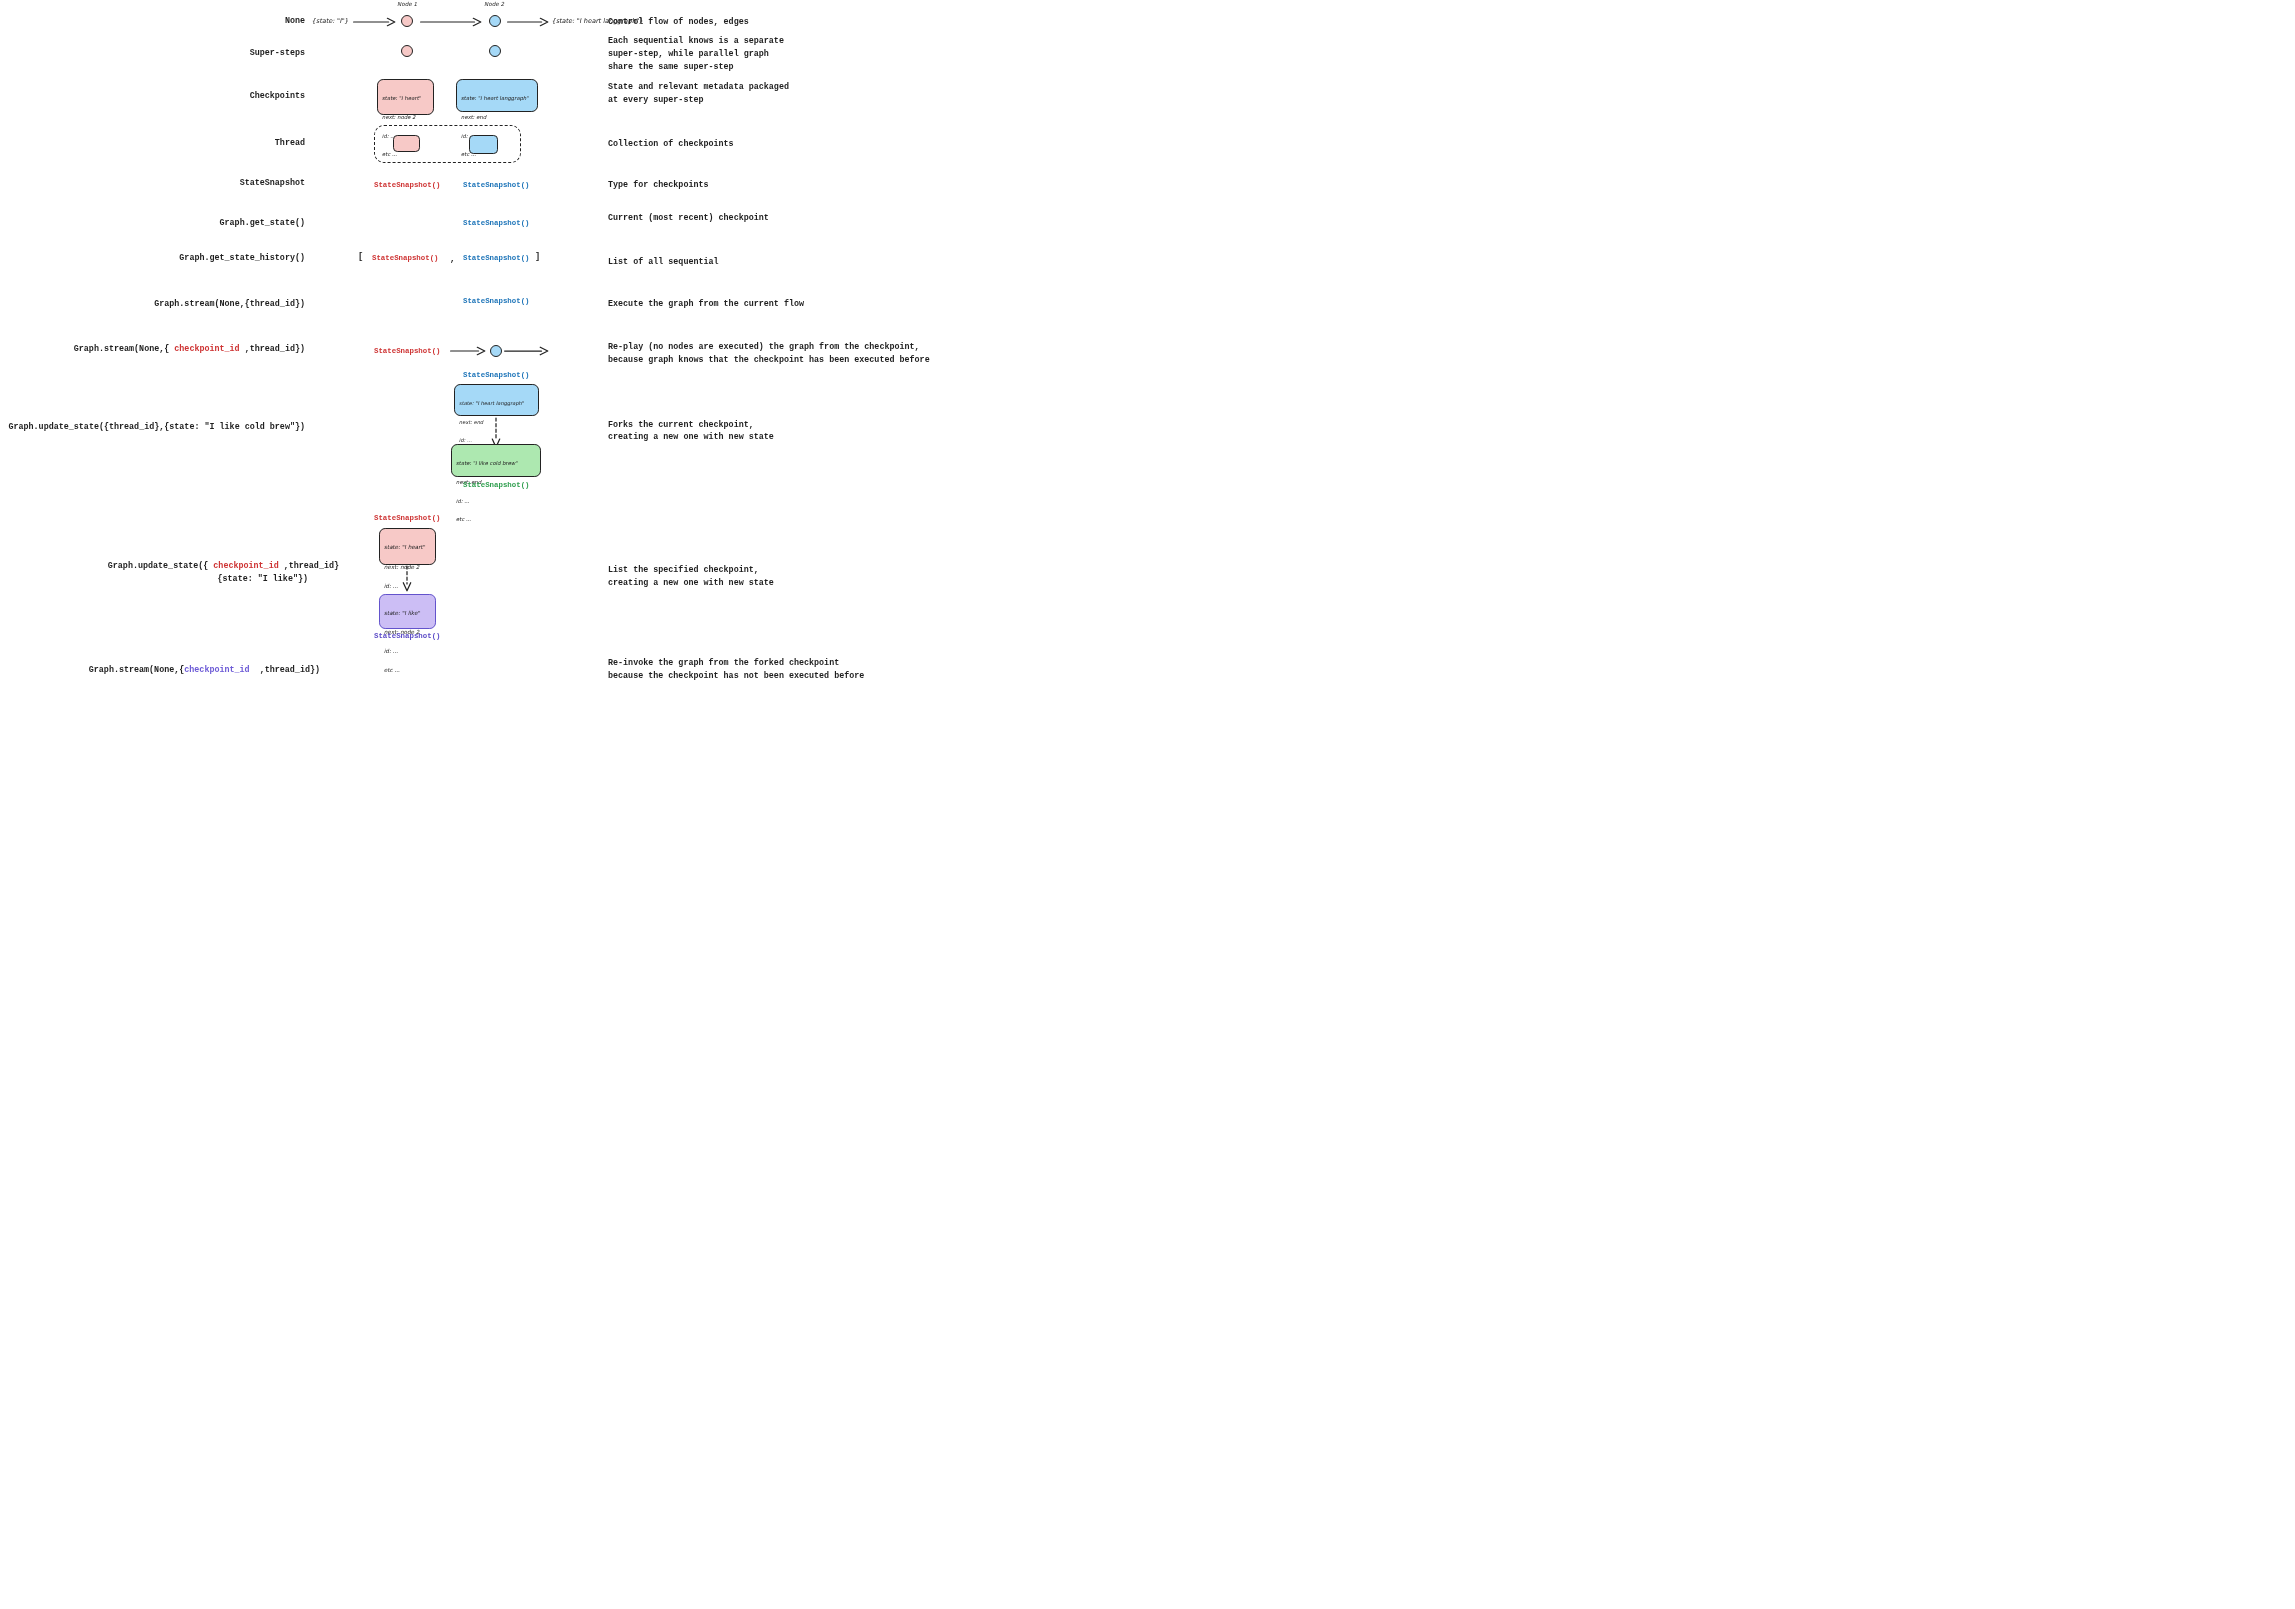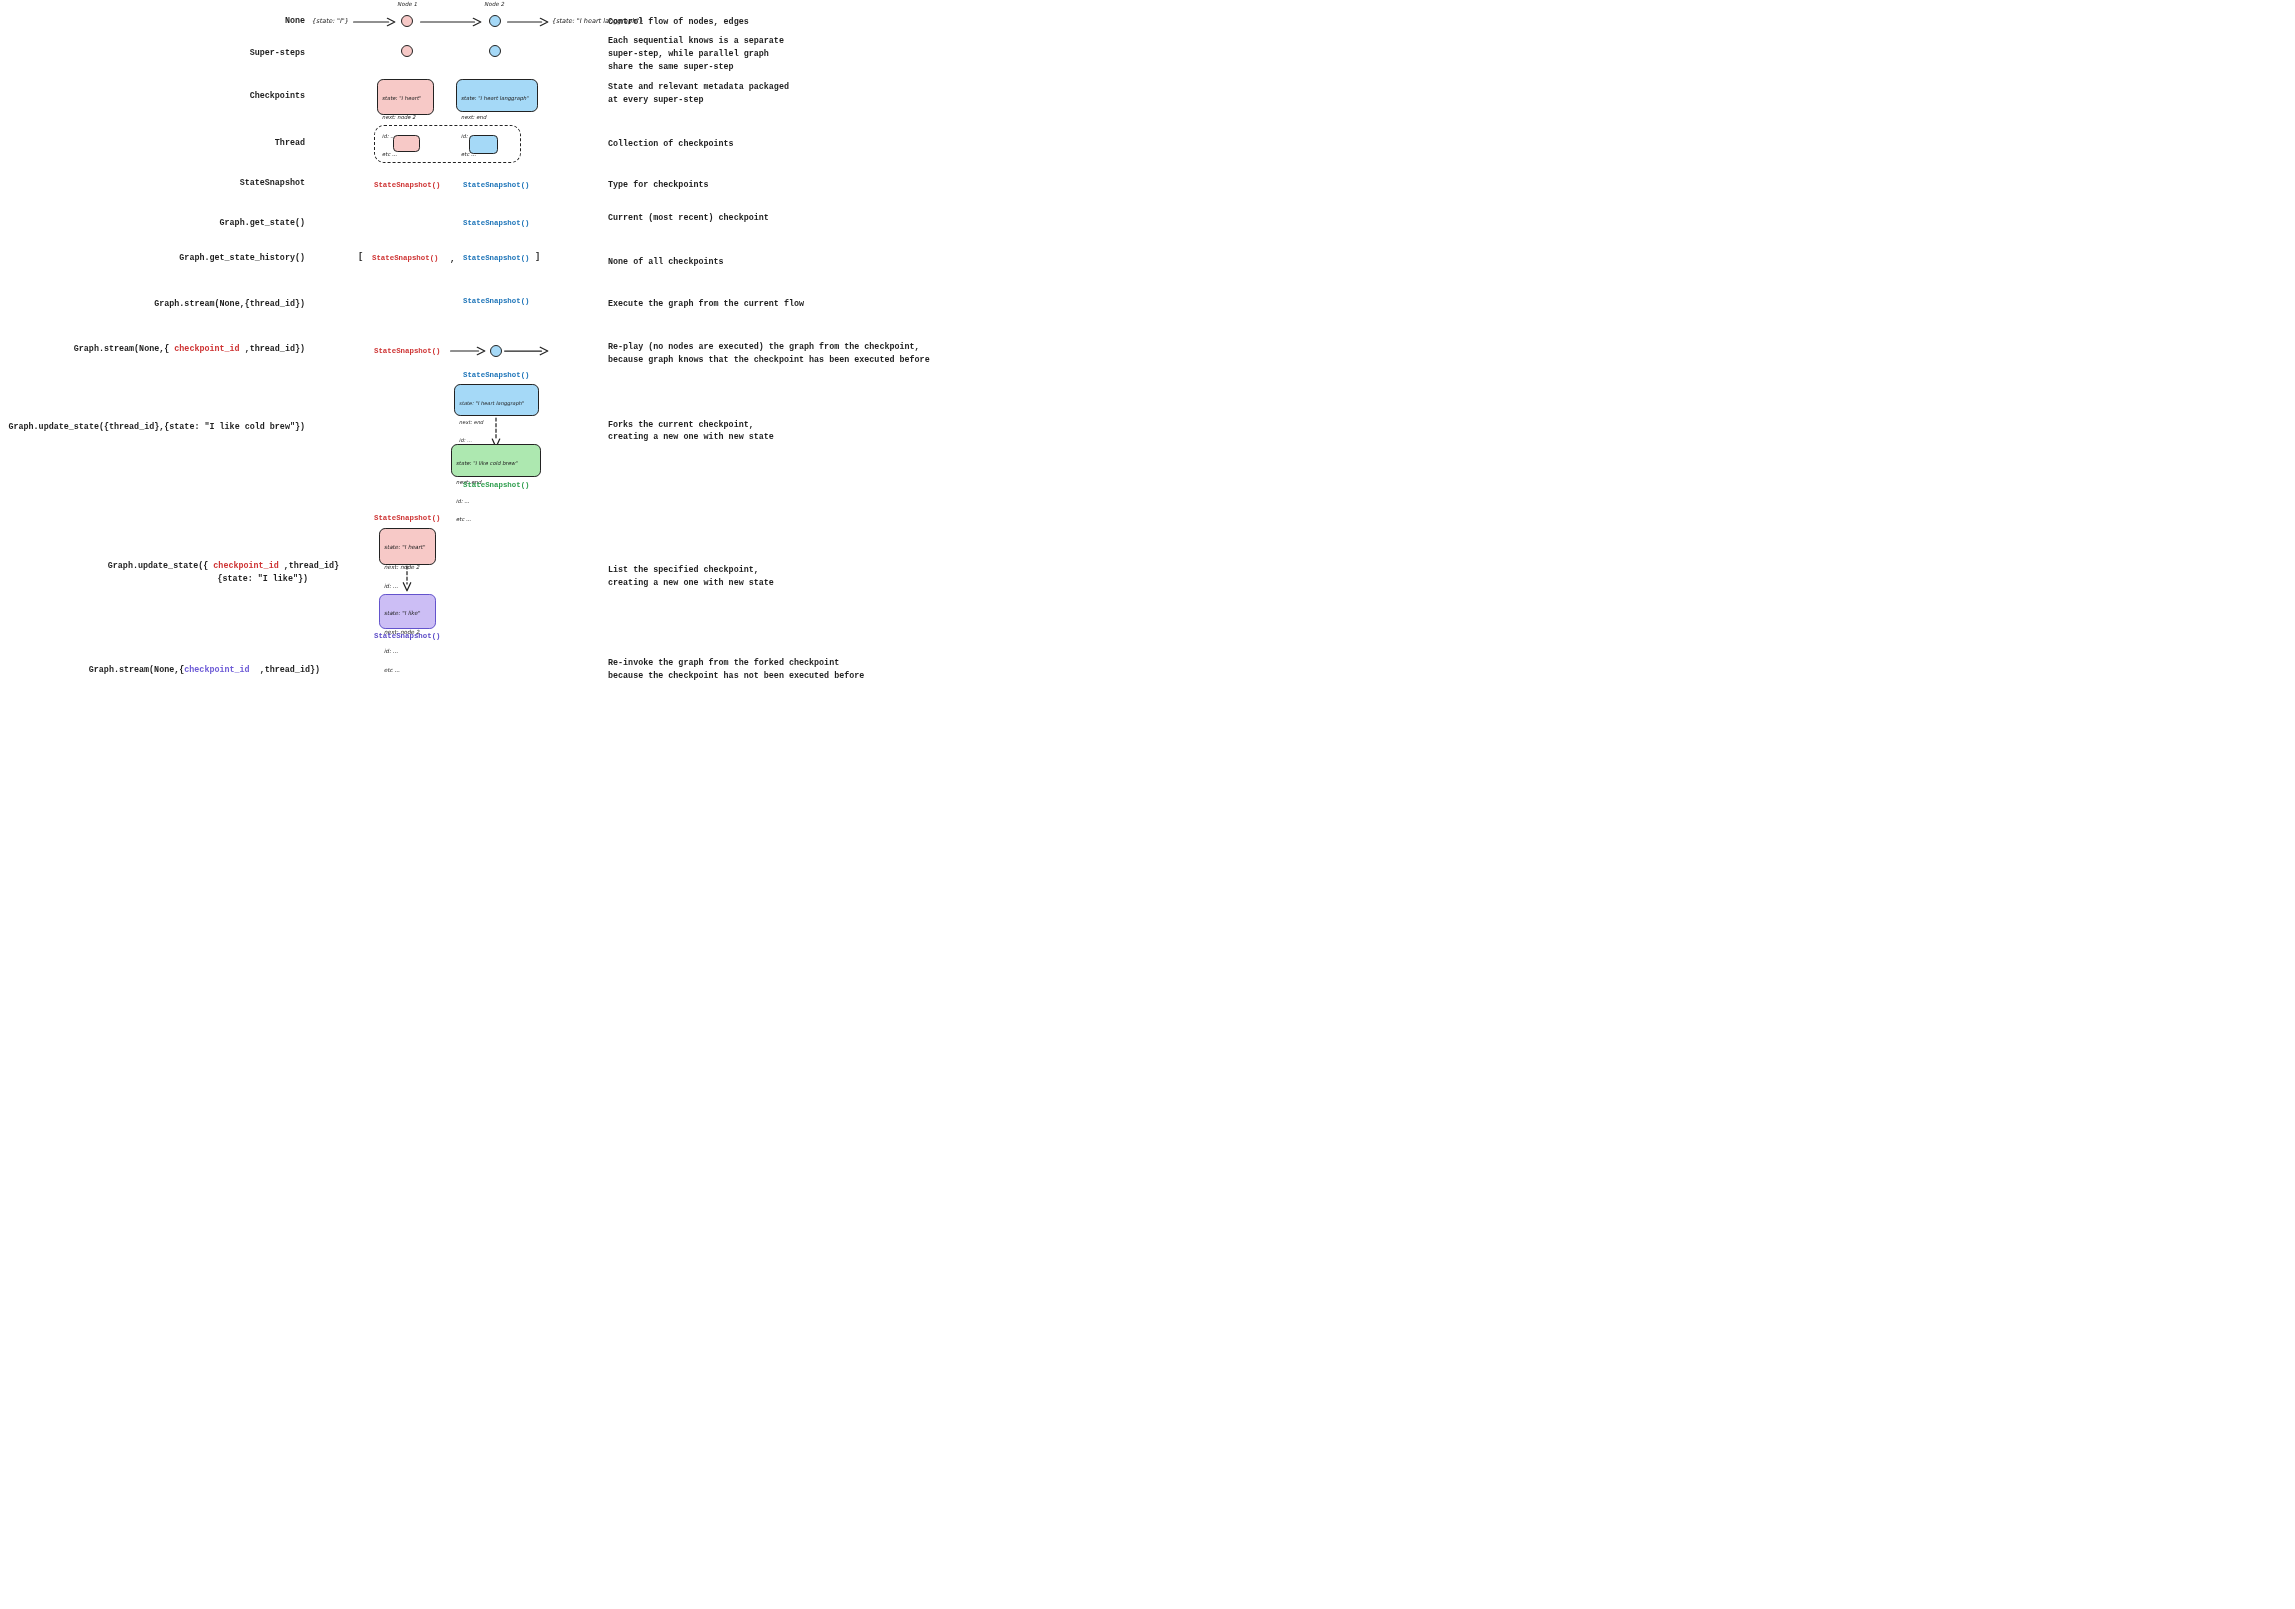--- a/index.html
+++ b/index.html
@@ -110,21 +110,21 @@
   <div class="cap" style="top:179px">Type for checkpoints</div>
 
   <div class="ss blue" style="left:463px;top:219px">StateSnapshot()</div>
   <div class="cap" style="top:212px">Current (most recent) checkpoint</div>
 
   <div class="bracket" style="left:358px;top:252px">[</div>
   <div class="ss red" style="left:372px;top:254px">StateSnapshot()</div>
   <div class="bracket" style="left:450px;top:254px">,</div>
   <div class="ss blue" style="left:463px;top:254px">StateSnapshot()</div>
   <div class="bracket" style="left:535px;top:252px">]</div>
-  <div class="cap" style="top:256px">None of all checkpoints</div>
+  <div class="cap" style="top:256px">List of all sequential</div>
 
   <div class="ss blue" style="left:463px;top:297px">StateSnapshot()</div>
   <div class="cap" style="top:298px">Execute the graph from the current flow</div>
 
   <div class="ss red" style="left:374px;top:347px">StateSnapshot()</div>
   <svg style="left:450px;top:346px" width="36" height="10" viewBox="0 0 58 16">
       <path d="M1 8 H46"></path>
       <path d="M44 2 L56 8 L44 14"></path>
     </svg>
   <div class="circle blue" style="left:490px;top:345px"></div>

